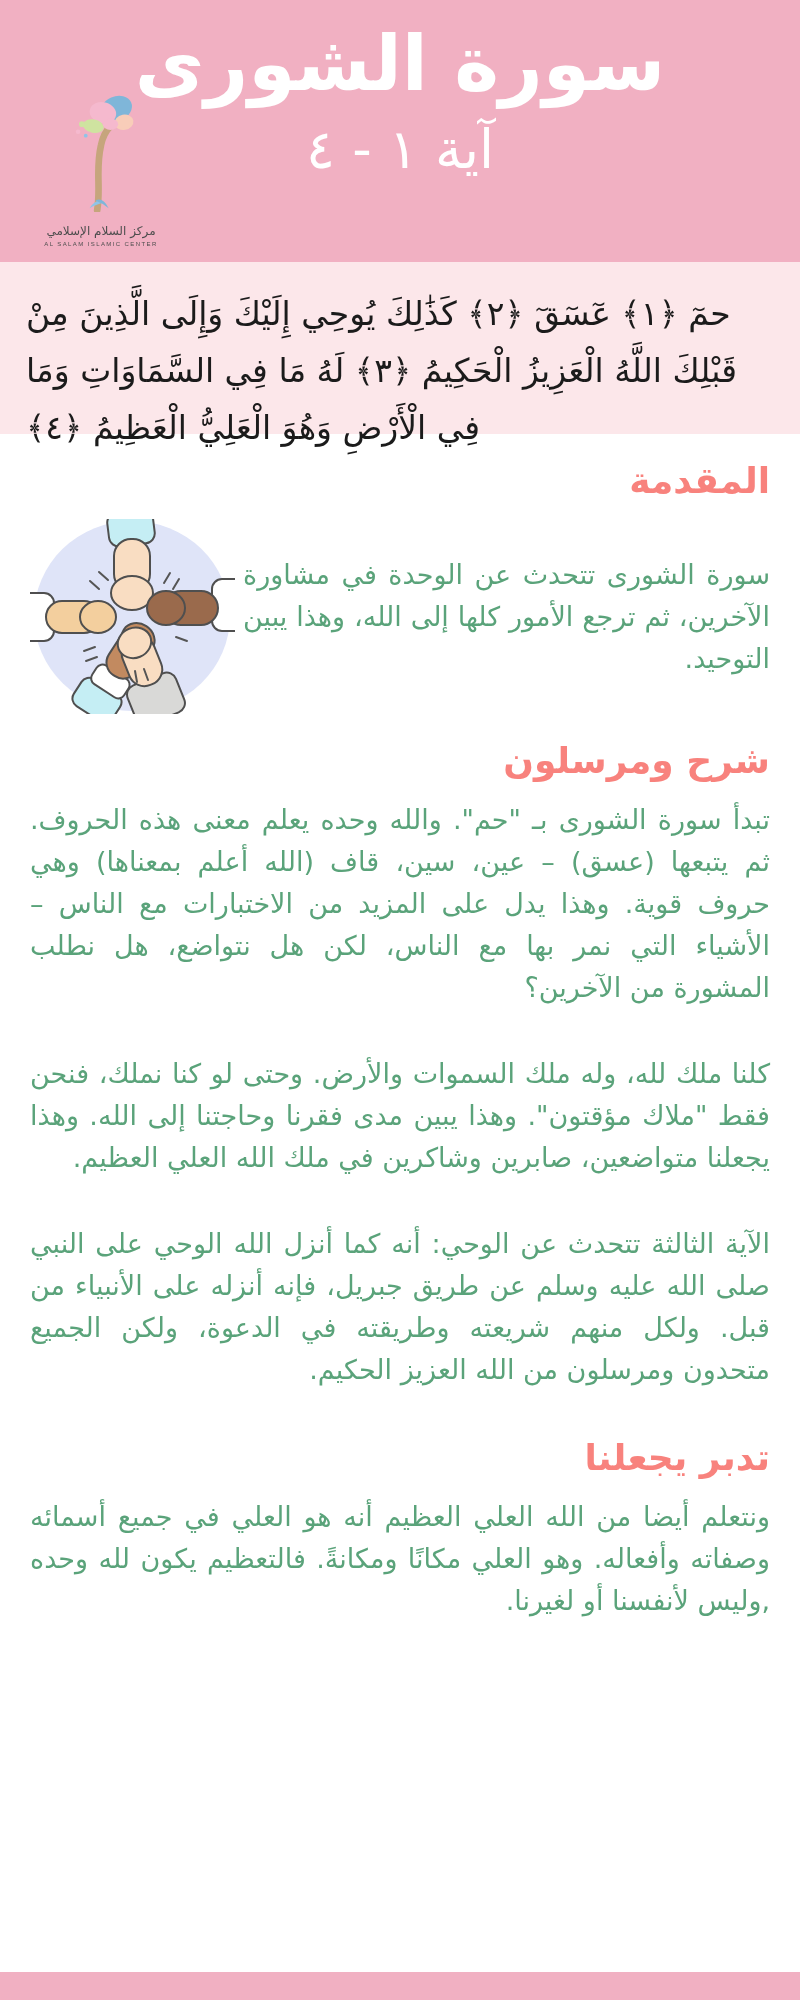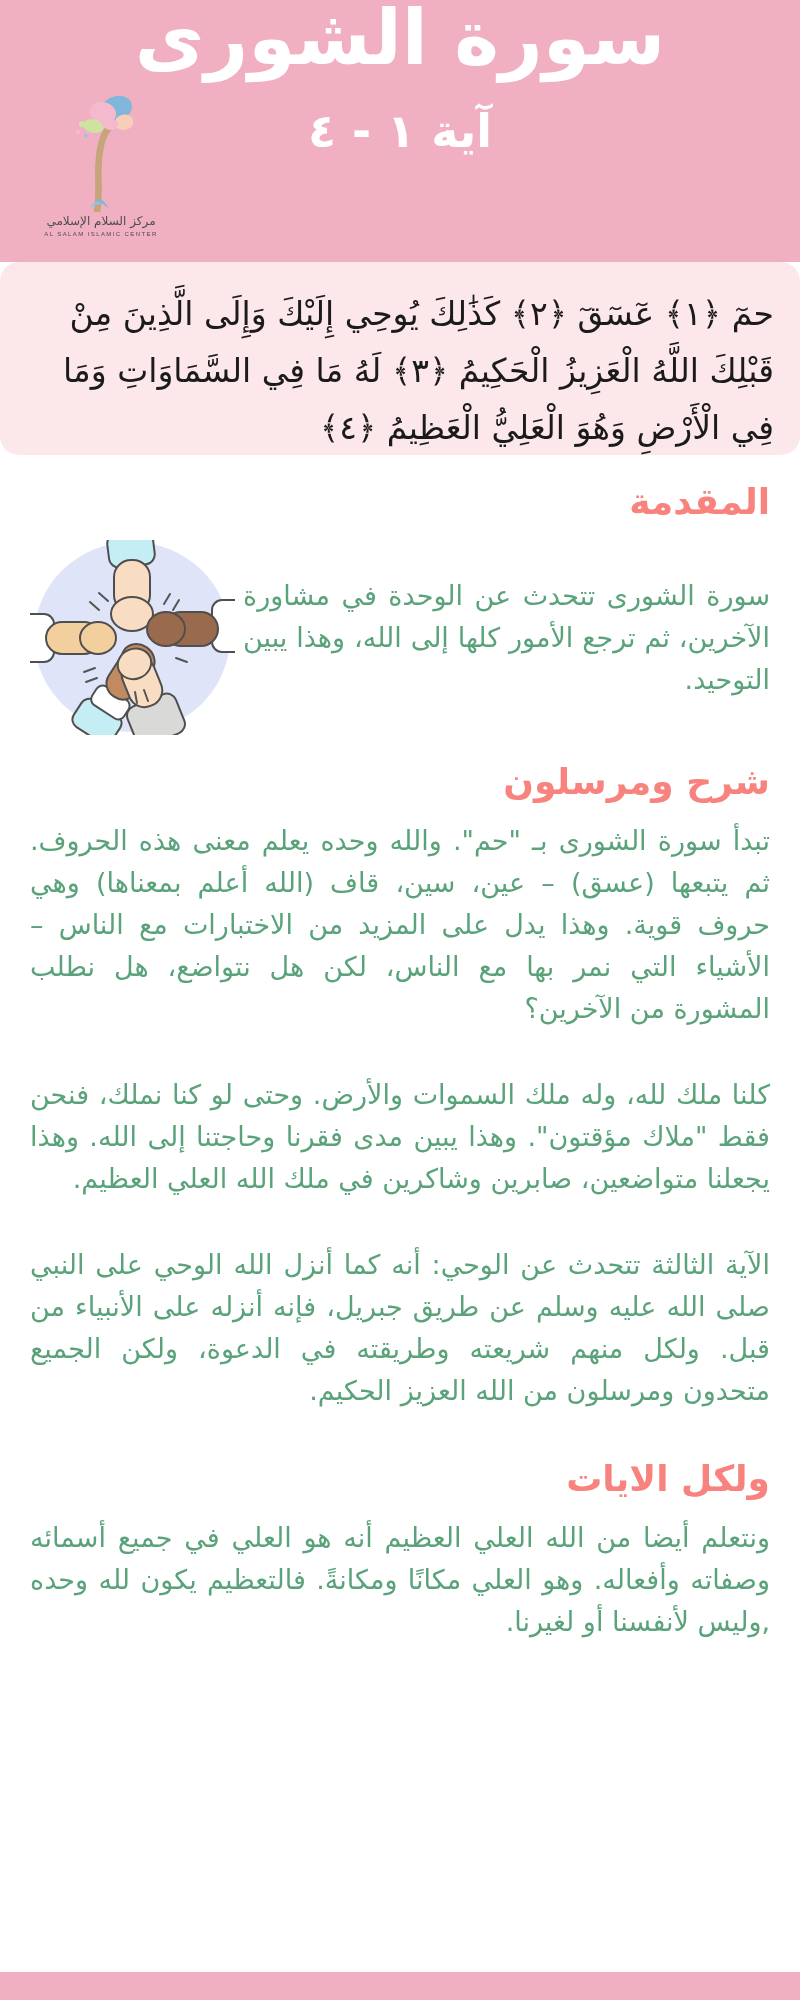--- a/index.html
+++ b/index.html
@@ -17,49 +17,49 @@
     height:262px;
     background:#f1b0c2;
     text-align:center;
     color:#ffffff;
     position:relative;
   }
   .header-title{
     font-size:76px;
     font-weight:bold;
     line-height:1.0;
+    padding-top:26px;
     letter-spacing:-1px;
   }
   .header-subtitle{
-    font-size:46px;
-    font-weight:bold;
-    margin-top:28px;
+    font-size:54px;
+    font-weight:normal;
+    margin-top:16px;
   }
   .logo{
     position:absolute;
     top:86px;
     left:36px; 
     width:130px;
     text-align:center;
   }
   .logo-tree{display:block;margin:0 auto;}
-  .logo-ar{font-size:12px;color:#4d4d4d;line-height:1.25;margin-top:2px;}
+  .logo-ar{font-size:12px;color:#4d4d4d;line-height:1.25;margin-top:12px;}
   .logo-en{font-size:6px;letter-spacing:1.4px;color:#4d4d4d;font-family:"Liberation Sans",sans-serif;margin-top:2px;}
   
   .verse{
     box-sizing:border-box;
-    height:193px;
+    height:172px;
     background:#fce7ea;
     color:#1b1b1b;
-    text-align:right;
+    text-align:left;
     font-size:33px;
     line-height:1.72;
     padding:24px 26px 0;
     font-weight:500;
-    border-radius:19px;
   }
   
   .content{padding:0 30px;}
   .section-heading{
     color:#f8827d;
     font-size:36px;
     font-weight:bold;
     text-align:right;
     margin:24px 0 16px;
     line-height:1.25;
@@ -177,20 +177,20 @@
           <path d="M146 118 l11 4"></path>
         </g>
       </svg>
     </div>
 
     <h2 class="section-heading">شرح ومرسلون</h2>
     <p class="body-par">تبدأ سورة الشورى بـ "حم". والله وحده يعلم معنى هذه الحروف. ثم يتبعها (عسق) – عين، سين، قاف (الله أعلم بمعناها) وهي حروف قوية. وهذا يدل على المزيد من الاختبارات مع الناس – الأشياء التي نمر بها مع الناس، لكن هل نتواضع، هل نطلب المشورة من الآخرين؟</p>
     <p class="body-par">كلنا ملك لله، وله ملك السموات والأرض. وحتى لو كنا نملك، فنحن فقط "ملاك مؤقتون". وهذا يبين مدى فقرنا وحاجتنا إلى الله. وهذا يجعلنا متواضعين، صابرين وشاكرين في ملك الله العلي العظيم.</p>
     <p class="body-par">الآية الثالثة تتحدث عن الوحي: أنه كما أنزل الله الوحي على النبي صلى الله عليه وسلم عن طريق جبريل، فإنه أنزله على الأنبياء من قبل. ولكل منهم شريعته وطريقته في الدعوة، ولكن الجميع متحدون ومرسلون من الله العزيز الحكيم.</p>
 
-    <h2 class="section-heading">ولكل الايات</h2>
+    <h2 class="section-heading">تدبر يجعلنا</h2>
     <p class="body-par">ونتعلم أيضا من الله العلي العظيم أنه هو العلي في جميع أسمائه وصفاته وأفعاله. وهو العلي مكانًا ومكانةً. فالتعظيم يكون لله وحده ,وليس لأنفسنا أو لغيرنا.</p>
 
   </div>
 
   <div class="footer-bar"></div>
 
 </div>
 
 </body></html>

